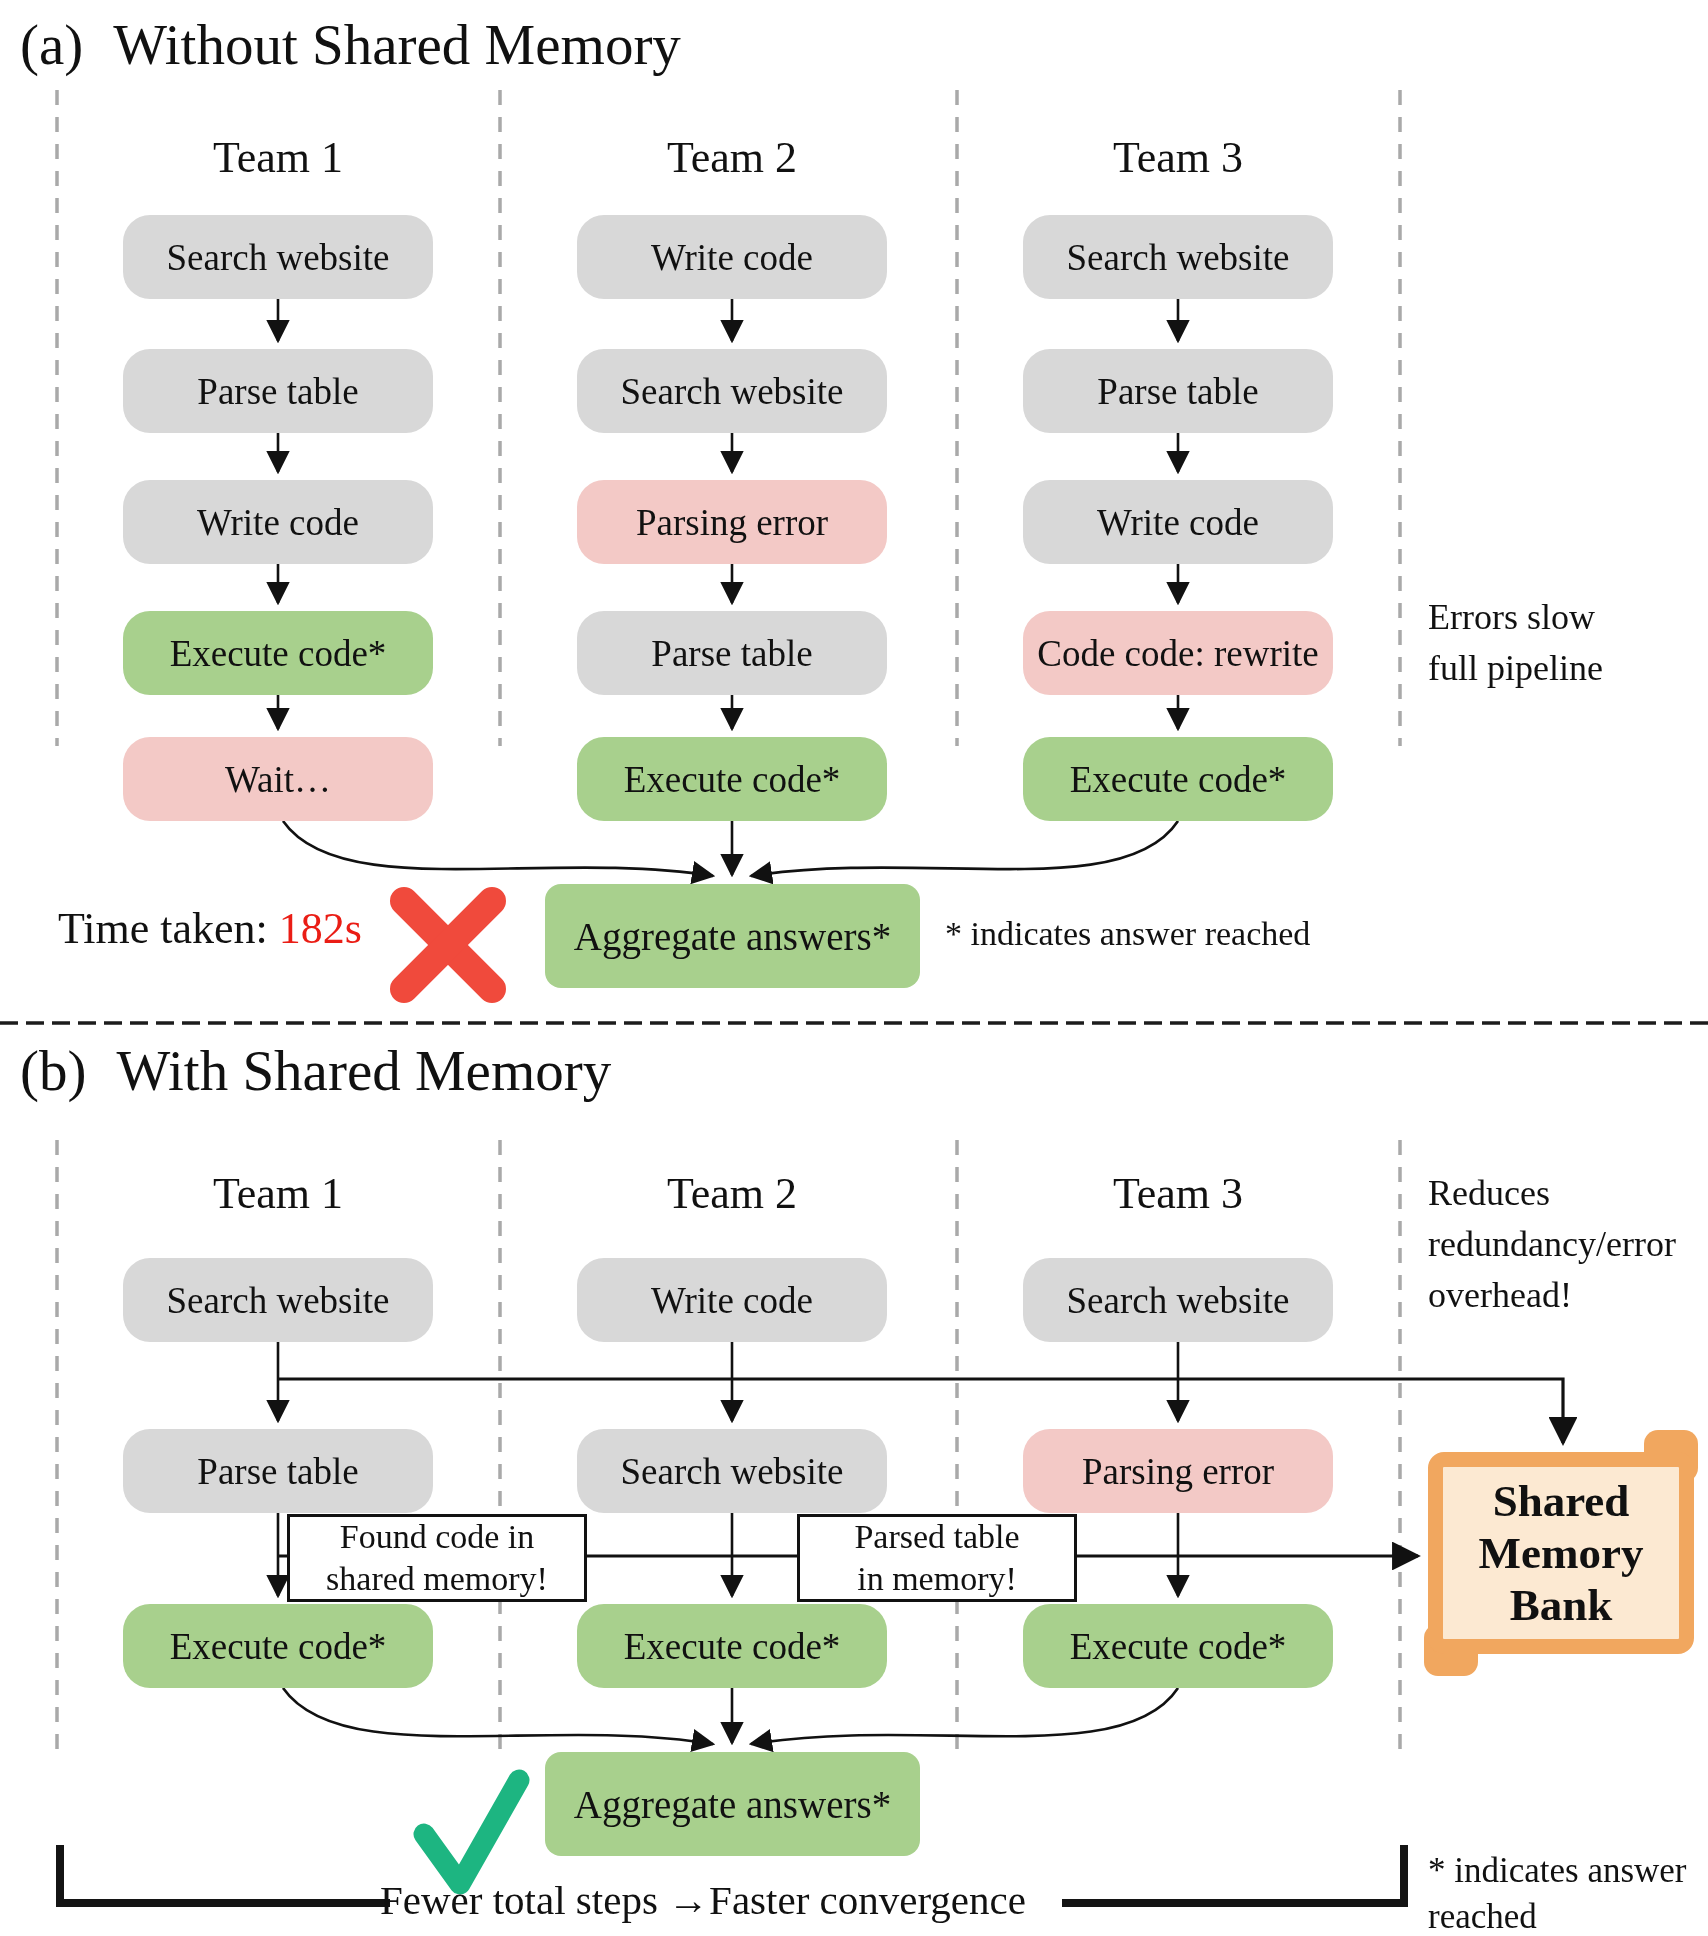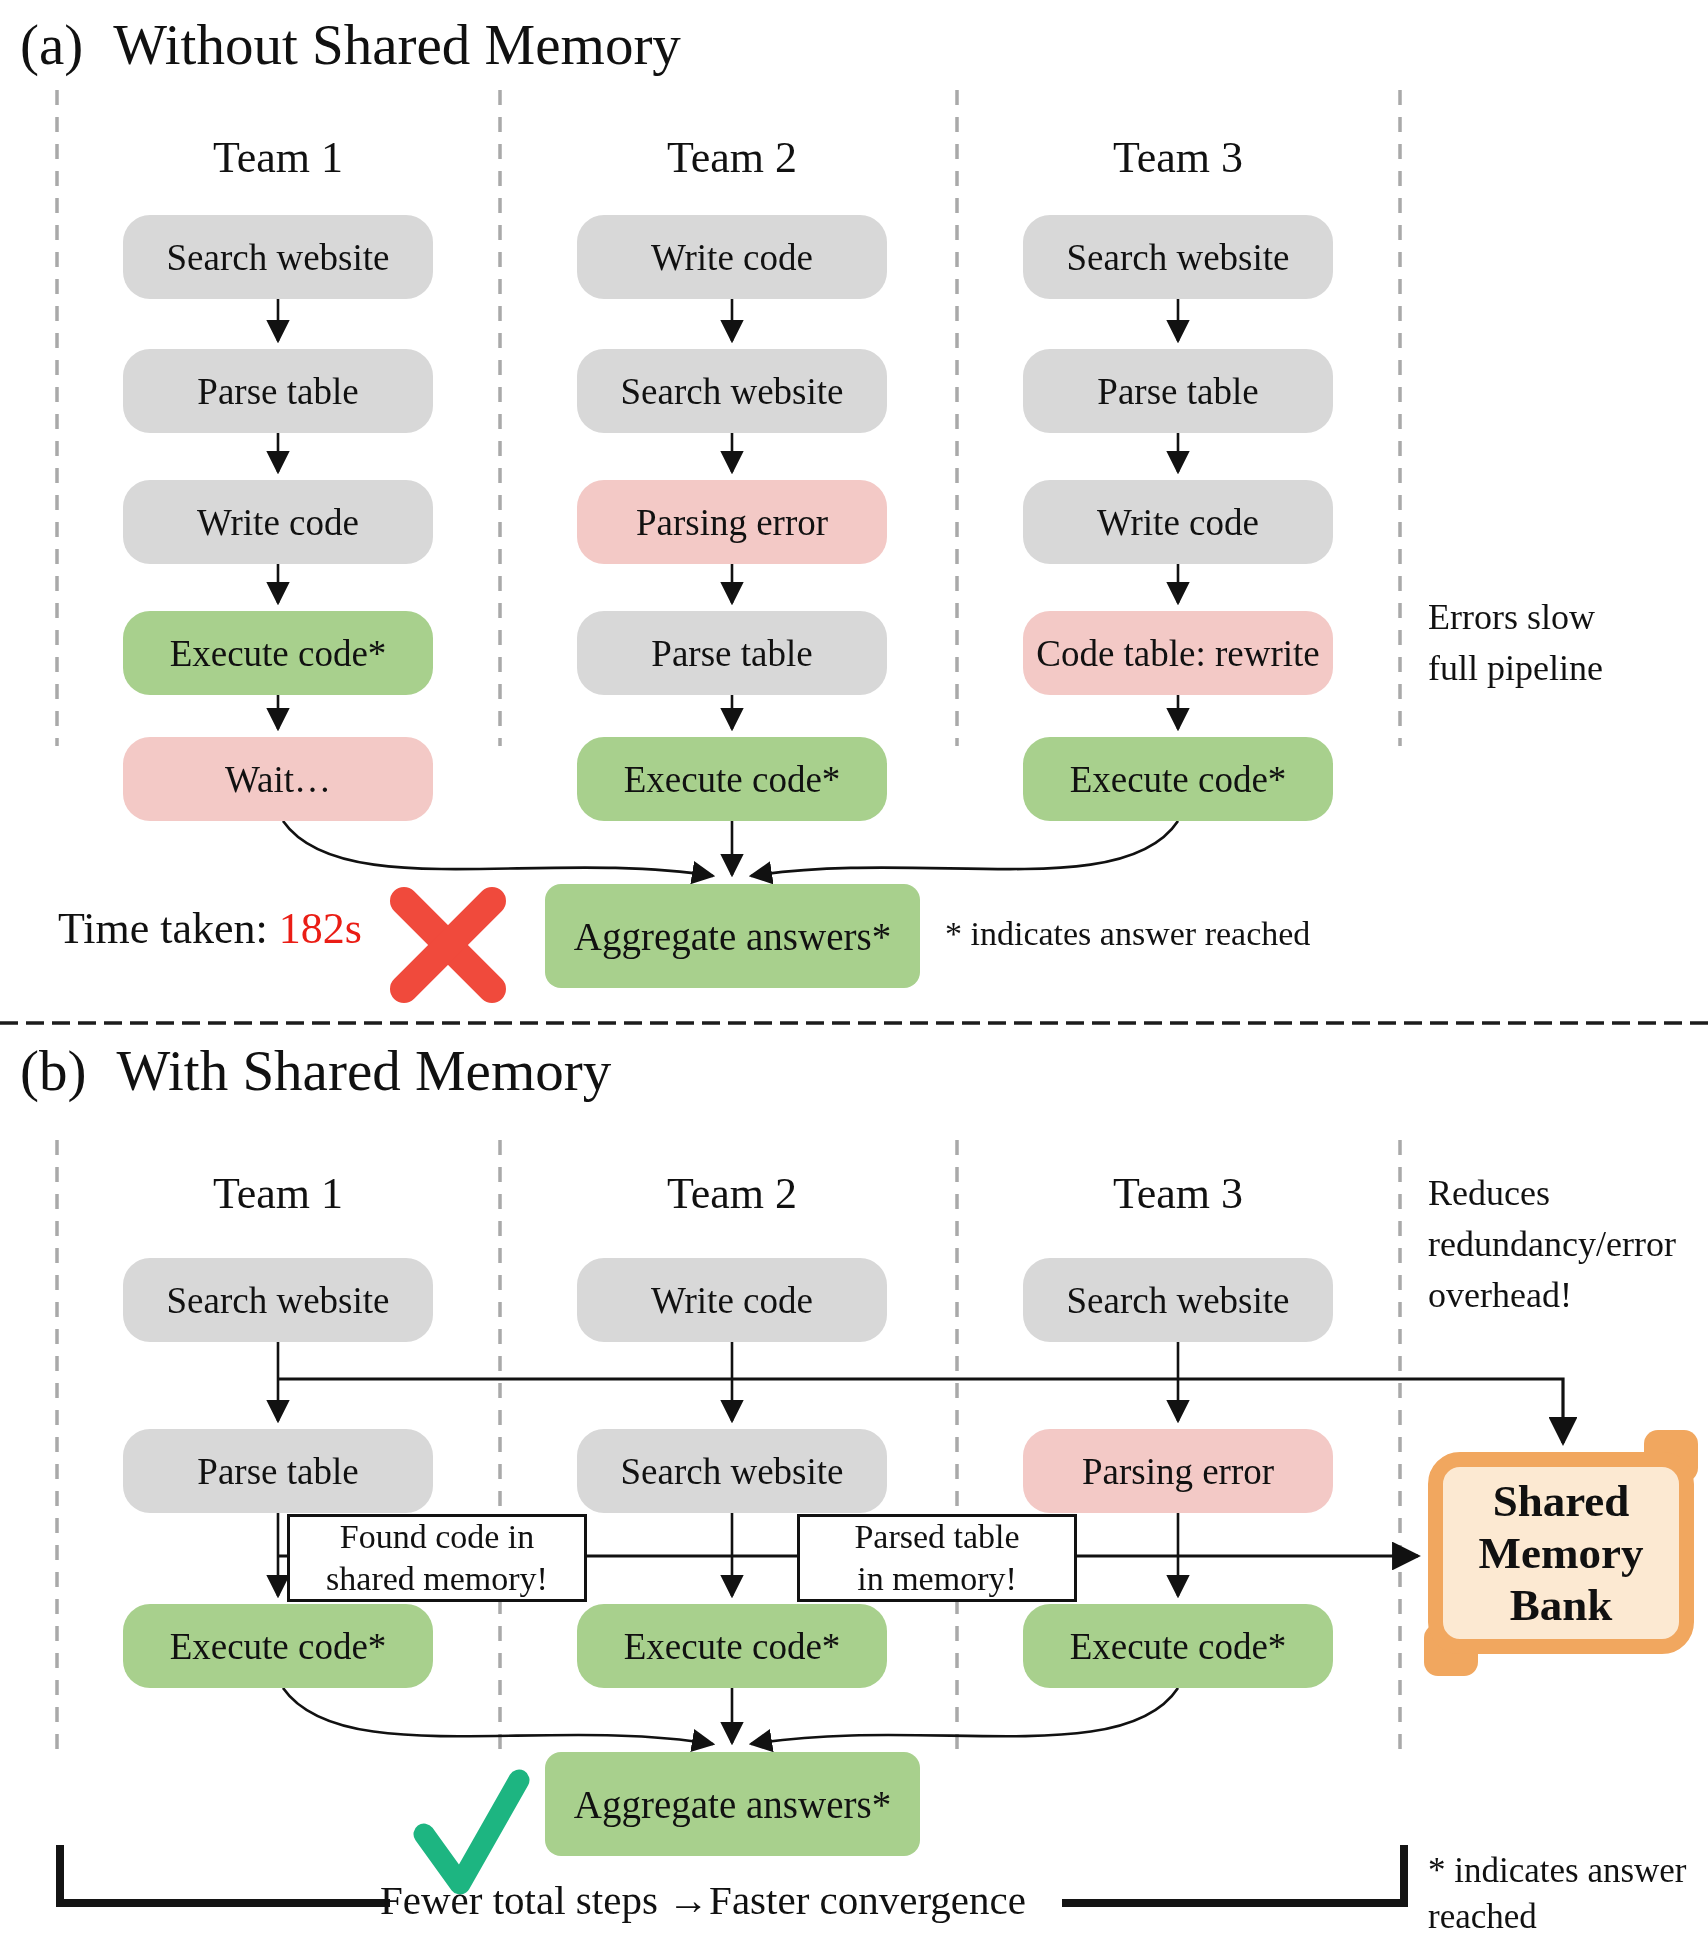--- a/index.html
+++ b/index.html
@@ -26,21 +26,21 @@
   .agg{position:absolute;width:375px;height:104px;border-radius:16px;background:var(--step-green,#a8d08d);
        display:flex;align-items:center;justify-content:center;font-size:39px;z-index:2;white-space:nowrap}
   .note{position:absolute;font-size:36px;line-height:1.42;z-index:2;white-space:nowrap}
   .time-row{position:absolute;font-size:44px;white-space:nowrap;z-index:2}
   .time-red{color:var(--time-red,#ea1d15)}
   .time-green{color:var(--time-green,#4f9a39)}
   .foot{position:absolute;font-size:34px;z-index:2;white-space:nowrap;line-height:1.3}
   .callout{position:absolute;background:#fff;border:3px solid #111;display:flex;flex-direction:column;
            align-items:center;justify-content:center;font-size:34px;line-height:1.25;z-index:3;text-align:center}
   .bank{position:absolute;left:1428px;top:1452px;width:266px;height:202px;background:var(--bank-fill,#fce9d2);
-        border:15px solid var(--bank-border,#f1a75f);border-radius:32px;display:flex;flex-direction:column;
+        border:15px solid var(--bank-border,#f1a75f);border-radius:16px;display:flex;flex-direction:column;
         align-items:center;justify-content:center;z-index:3;font-weight:bold;font-size:45px;line-height:1.16;text-align:center}
   .nub{position:absolute;width:54px;height:52px;background:var(--bank-border,#f1a75f);border-radius:14px;z-index:2}
   .bracket-text{position:absolute;left:380px;top:1876px;width:690px;font-size:41px;
                 white-space:nowrap;z-index:2}
 </style>
 </head>
 <body>
 
 <div class="canvas">
 
@@ -128,21 +128,21 @@
 
   <div class="box gray" style="left:577px;top:215px">Write code</div>
   <div class="box gray" style="left:577px;top:349px">Search website</div>
   <div class="box pink it" style="left:577px;top:480px">Parsing error</div>
   <div class="box gray" style="left:577px;top:611px">Parse table</div>
   <div class="box green" style="left:577px;top:737px">Execute code*</div>
 
   <div class="box gray" style="left:1023px;top:215px">Search website</div>
   <div class="box gray" style="left:1023px;top:349px">Parse table</div>
   <div class="box gray" style="left:1023px;top:480px">Write code</div>
-  <div class="box pink it" style="left:1023px;top:611px">Code table: rewrite</div>
+  <div class="box pink it" style="left:1023px;top:611px">Code code: rewrite</div>
   <div class="box green" style="left:1023px;top:737px">Execute code*</div>
 
   <div class="note" style="left:1428px;top:592px">
     <div>Errors slow</div>
     <div>full pipeline</div>
   </div>
 
   <div class="agg" style="left:545px;top:884px">Aggregate answers*</div>
 
   <div class="time-row" style="left:58px;top:903px">

